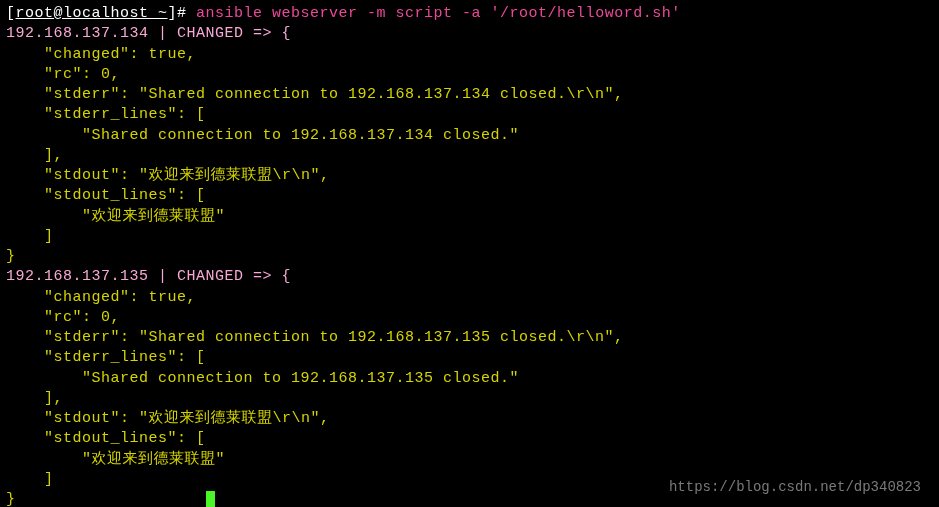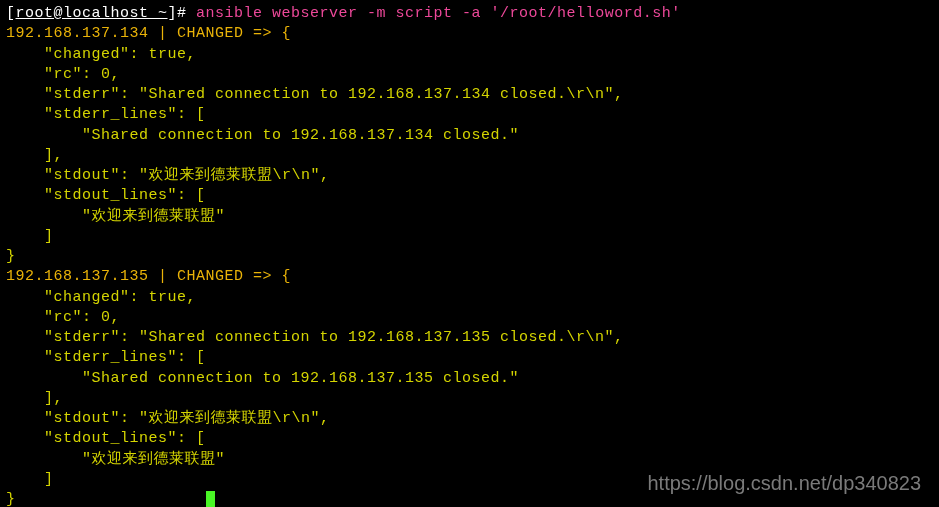--- a/index.html
+++ b/index.html
@@ -27,32 +27,32 @@
       color: #ffffff;
     }
     .prompt-user {
       color: #ffffff;
       text-decoration: underline;
     }
     .command {
       color: #ec4899;
     }
     .host-header {
-      color: #eab308;
+      color: #f9a8d4;
     }
     .output {
       color: #d4d400;
     }
     .watermark {
       position: absolute;
       bottom: 10px;
       right: 18px;
       color: #7a7a7a;
-      font-size: 20px;
-      font-family: Liberation Sans, sans-serif;
+      font-size: 14px;
+      font-family: Liberation Mono, monospace;
       letter-spacing: 0;
     }
     .cursor {
       display: inline-block;
       width: 9px;
       height: 16px;
       background-color: #4af626;
       vertical-align: text-bottom;
       position: relative;
       top: -1px;

